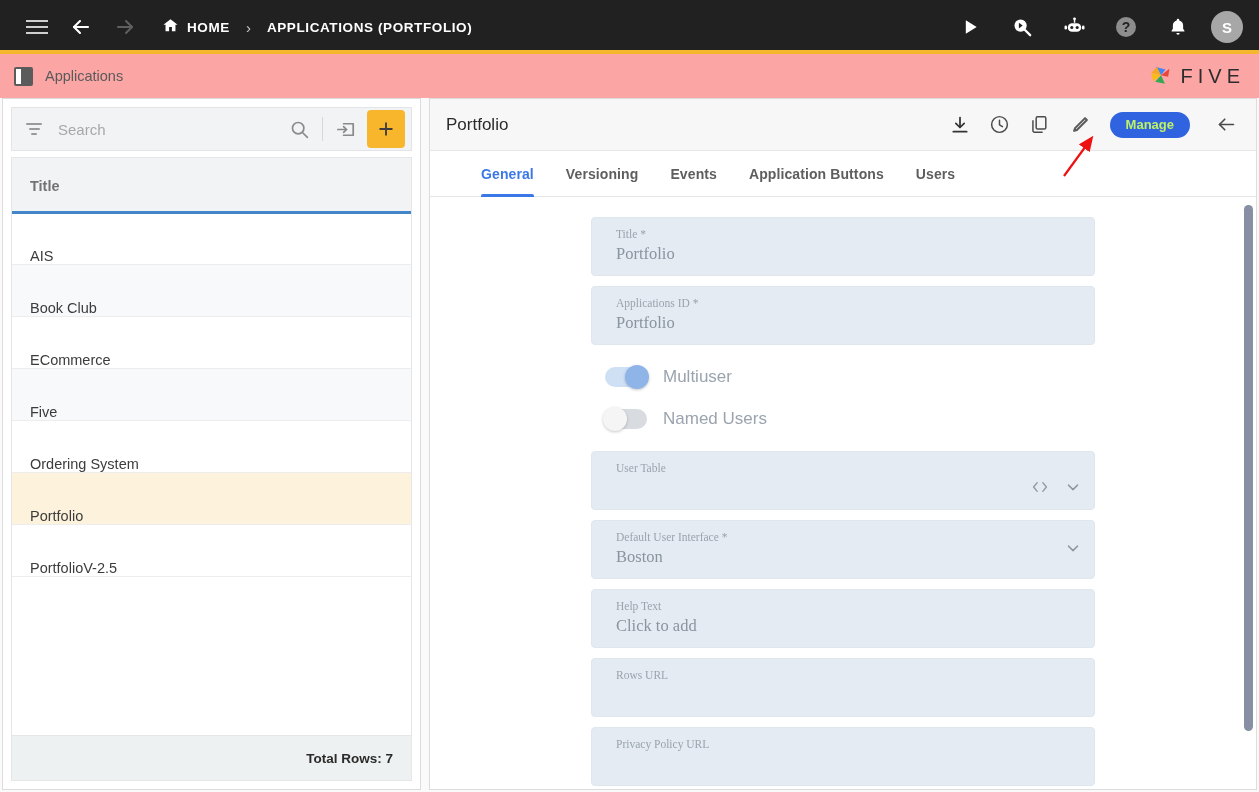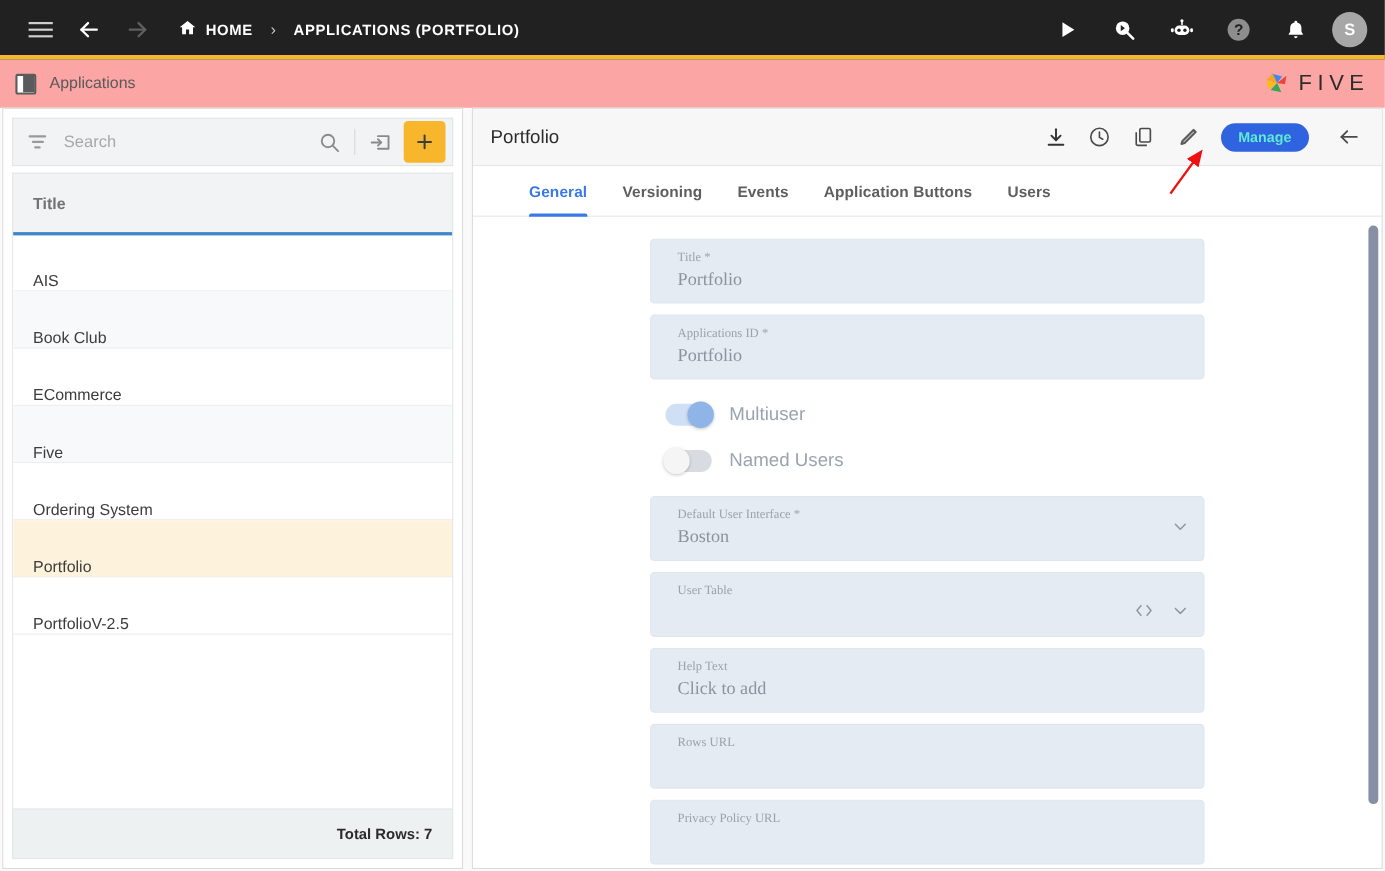--- a/index.html
+++ b/index.html
@@ -161,21 +161,21 @@
   .detail-head {
     height: 52px; flex: 0 0 52px;
     background: #f7f7f8; border-bottom: 1px solid #e6e6e6;
     display: flex; align-items: center;
     padding: 0 14px 0 16px;
   }
   .detail-title { font-size: 17px; color: #2b2b2b; flex: 1 1 auto; }
   .dh-icons { display: flex; align-items: center; gap: 12px; }
   .dh-icon { width: 28px; height: 28px; display: flex; align-items: center; justify-content: center; color: #4a4a4a; cursor: pointer; }
   .manage-btn {
-    background: #2f63e0; color: #5eead4; border: none; border-radius: 14px;
+    background: #2f63e0; color: #bef264; border: none; border-radius: 14px;
     height: 26px; padding: 0 16px; font-size: 13px; font-weight: bold;
     cursor: pointer; margin-left: 4px;
     font-family: "Liberation Sans", sans-serif;
   }
   .back-btn { width: 32px; height: 28px; display: flex; align-items: center; justify-content: center; color: #4a4a4a; cursor: pointer; margin-left: 8px; }
 
   .tabs {
     height: 46px; flex: 0 0 46px;
     border-bottom: 1px solid #e6e6e6;
     display: flex; align-items: stretch; padding: 0 20px;
@@ -484,32 +484,20 @@
                 <span class="knob"></span>
               </div>
             <span class="toggle-label">Multiuser</span>
           </div>
 
           <div class="toggle-row" style="margin-bottom:6px;">
             <div class="toggle off">
                 <span class="knob"></span>
               </div>
             <span class="toggle-label">Named Users</span>
-          </div>
-
-          <div class="field">
-            <div class="field-label">Default User Interface *</div>
-            <div class="field-value">Boston</div>
-            <div class="field-ctrls mid">
-              <span>
-                <svg width="18" height="18" viewBox="0 0 24 24" fill="none" stroke="#8e98a3" stroke-width="1.9" stroke-linecap="round" stroke-linejoin="round">
-                    <path d="M6 9.5l6 6 6-6"></path>
-                  </svg>
-              </span>
-            </div>
           </div>
 
           <div class="field tall">
             <div class="field-label">User Table</div>
             <div class="field-value empty"></div>
             <div class="field-ctrls">
               <span>
                 <svg width="20" height="16" viewBox="0 0 24 20" fill="none" stroke="#8e98a3" stroke-width="1.7" stroke-linecap="round" stroke-linejoin="round">
                     <path d="M8.5 4.5L4 10l4.5 5.5"></path>
                     <path d="M15.5 4.5L20 10l-4.5 5.5"></path>
@@ -517,20 +505,32 @@
               </span>
               <span>
                 <svg width="18" height="18" viewBox="0 0 24 24" fill="none" stroke="#8e98a3" stroke-width="1.9" stroke-linecap="round" stroke-linejoin="round">
                     <path d="M6 9.5l6 6 6-6"></path>
                   </svg>
               </span>
             </div>
           </div>
 
           <div class="field">
+            <div class="field-label">Default User Interface *</div>
+            <div class="field-value">Boston</div>
+            <div class="field-ctrls mid">
+              <span>
+                <svg width="18" height="18" viewBox="0 0 24 24" fill="none" stroke="#8e98a3" stroke-width="1.9" stroke-linecap="round" stroke-linejoin="round">
+                    <path d="M6 9.5l6 6 6-6"></path>
+                  </svg>
+              </span>
+            </div>
+          </div>
+
+          <div class="field">
             <div class="field-label">Help Text</div>
             <div class="field-value">Click to add</div>
           </div>
 
           <div class="field tall">
             <div class="field-label">Rows URL</div>
             <div class="field-value empty"></div>
           </div>
 
           <div class="field tall">

